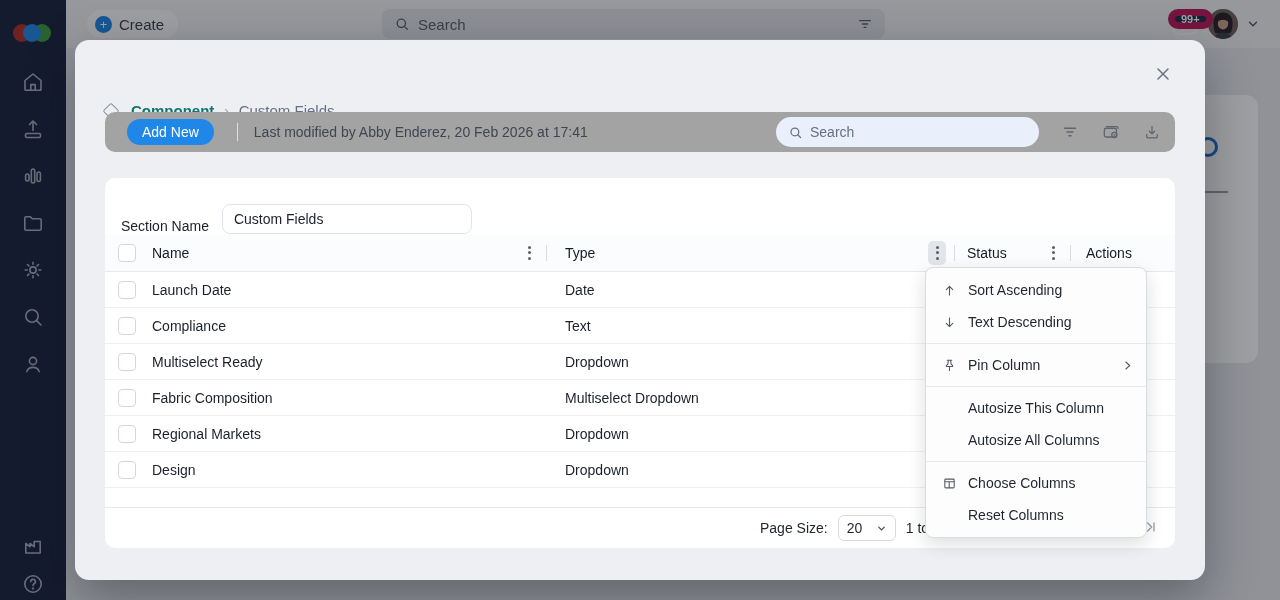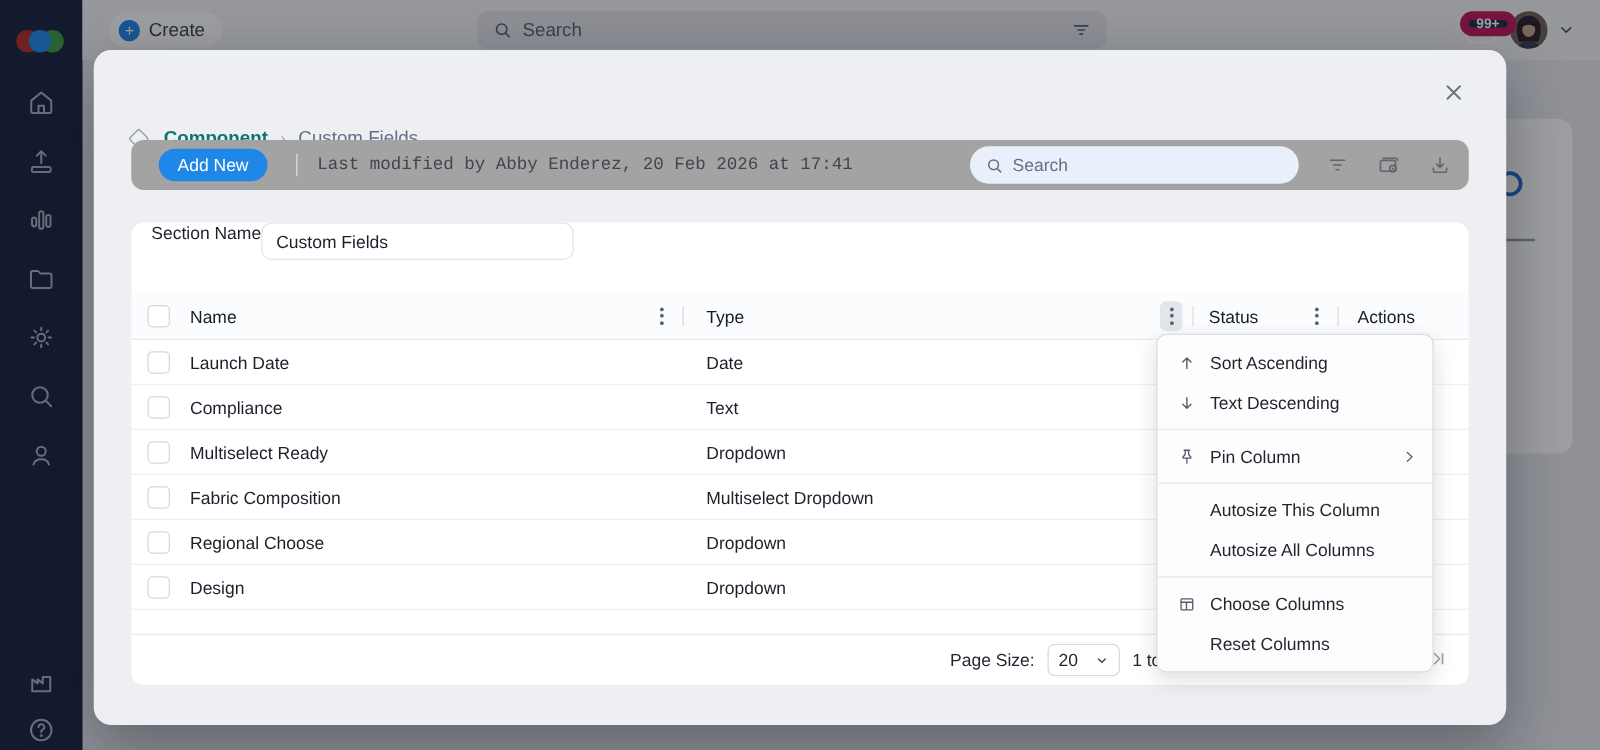--- a/index.html
+++ b/index.html
@@ -40,28 +40,28 @@
   .breadcrumb { position:absolute; left:30px; top:62px; display:flex; align-items:center; gap:10px; }
   .diamond { width:12px; height:12px; border:1.6px solid #8a919e; transform:rotate(45deg); border-radius:2px; margin-right:4px; }
   .bc-parent { font-size:15px; font-weight:600; color:#0f766e; }
   .bc-sep { color:#9aa0ab; font-size:13px; }
   .bc-current { font-size:15px; color:#667084; }
   .close-x { position:absolute; right:28px; top:20px; width:28px; height:28px; display:flex; align-items:center; justify-content:center; color:#6b7280; cursor:pointer; }
 
   .toolbar-card { position:absolute; left:30px; top:72px; width:1070px; height:40px; background:#a3a3a3; border-radius:10px; display:flex; align-items:center; padding:0 14px 0 22px; }
   .add-new { height:26px; padding:0 15px; background:#1e87e8; color:#fff; border:none; border-radius:13px; font-size:14px; font-weight:500; font-family:inherit; cursor:pointer; }
   .tb-sep { width:1px; height:18px; background:#dde0e5; margin:0 16px 0 23px; }
-  .last-modified { color:#3f4650; font-size:14px;font-family:Liberation Mono, monospace; }
+  .last-modified { color:#3f4650; font-size:14px; }
   .tb-right { margin-left:auto; display:flex; align-items:center; gap:22px; color:#5f6670; }
   .modal-search { width:263px; height:30px; background:#e9f0fb; border-radius:15px; display:flex; align-items:center; padding:0 12px; gap:7px; color:#667084; }
   .modal-search input { flex:1; border:none; background:transparent; outline:none; font-size:14px; color:#1b202b; font-family:inherit; min-width:0; }
   .modal-search input::placeholder { color:#667084; }
 
   .main-card { position:absolute; left:30px; top:138px; width:1070px; height:370px; background:#fff; border-radius:10px; overflow:hidden; }
-  .section-row { position:absolute; left:0; top:0; height:56px; display:flex; align-items:flex-start; padding-left:16px; }
+  .section-row { position:absolute; left:0; top:0; height:56px; display:flex; align-items:flex-end; padding-left:16px; gap:13px; }
   .section-label { font-size:14px; color:#1b202b; }
   .section-input { width:250px; height:30px; border:1px solid #e0e3e9; border-radius:8px; padding:0 11px; font-size:14px; color:#1b202b; outline:none; font-family:inherit; background:#fff; }
 
   .tgrid { display:grid; grid-template-columns:442px 408px 116px 104px; }
   .thead { position:absolute; left:0; top:56px; width:1070px; height:38px; background:#fbfcfd; border-bottom:1px solid #e6e9ee; }
   .th { position:relative; display:flex; align-items:center; font-size:14px; color:#171c26; }
   .th-label { font-weight:500; }
   .vdiv { position:absolute; right:0; top:11px; width:1px; height:16px; background:#d8dce2; }
   .kebab { width:18px; height:24px; display:flex; flex-direction:column; align-items:center; justify-content:center; gap:2.5px; margin-left:auto; margin-right:9px; border-radius:5px; cursor:pointer; }
   .kebab i { width:3px; height:3px; border-radius:50%; background:#596070; }
@@ -294,21 +294,21 @@
             <span class="cbx"></span>
             <span>Fabric Composition</span>
           </div>
         <div class="td type">Multiselect Dropdown</div>
         <div class="td"></div>
           <div class="td"></div>
       </div>
       <div class="trow tgrid" style="top:238px">
         <div class="td">
             <span class="cbx"></span>
-            <span>Regional Choose</span>
+            <span>Regional Markets</span>
           </div>
         <div class="td type">Dropdown</div>
         <div class="td"></div>
           <div class="td"></div>
       </div>
       <div class="trow tgrid" style="top:274px">
         <div class="td">
             <span class="cbx"></span>
             <span>Design</span>
           </div>

